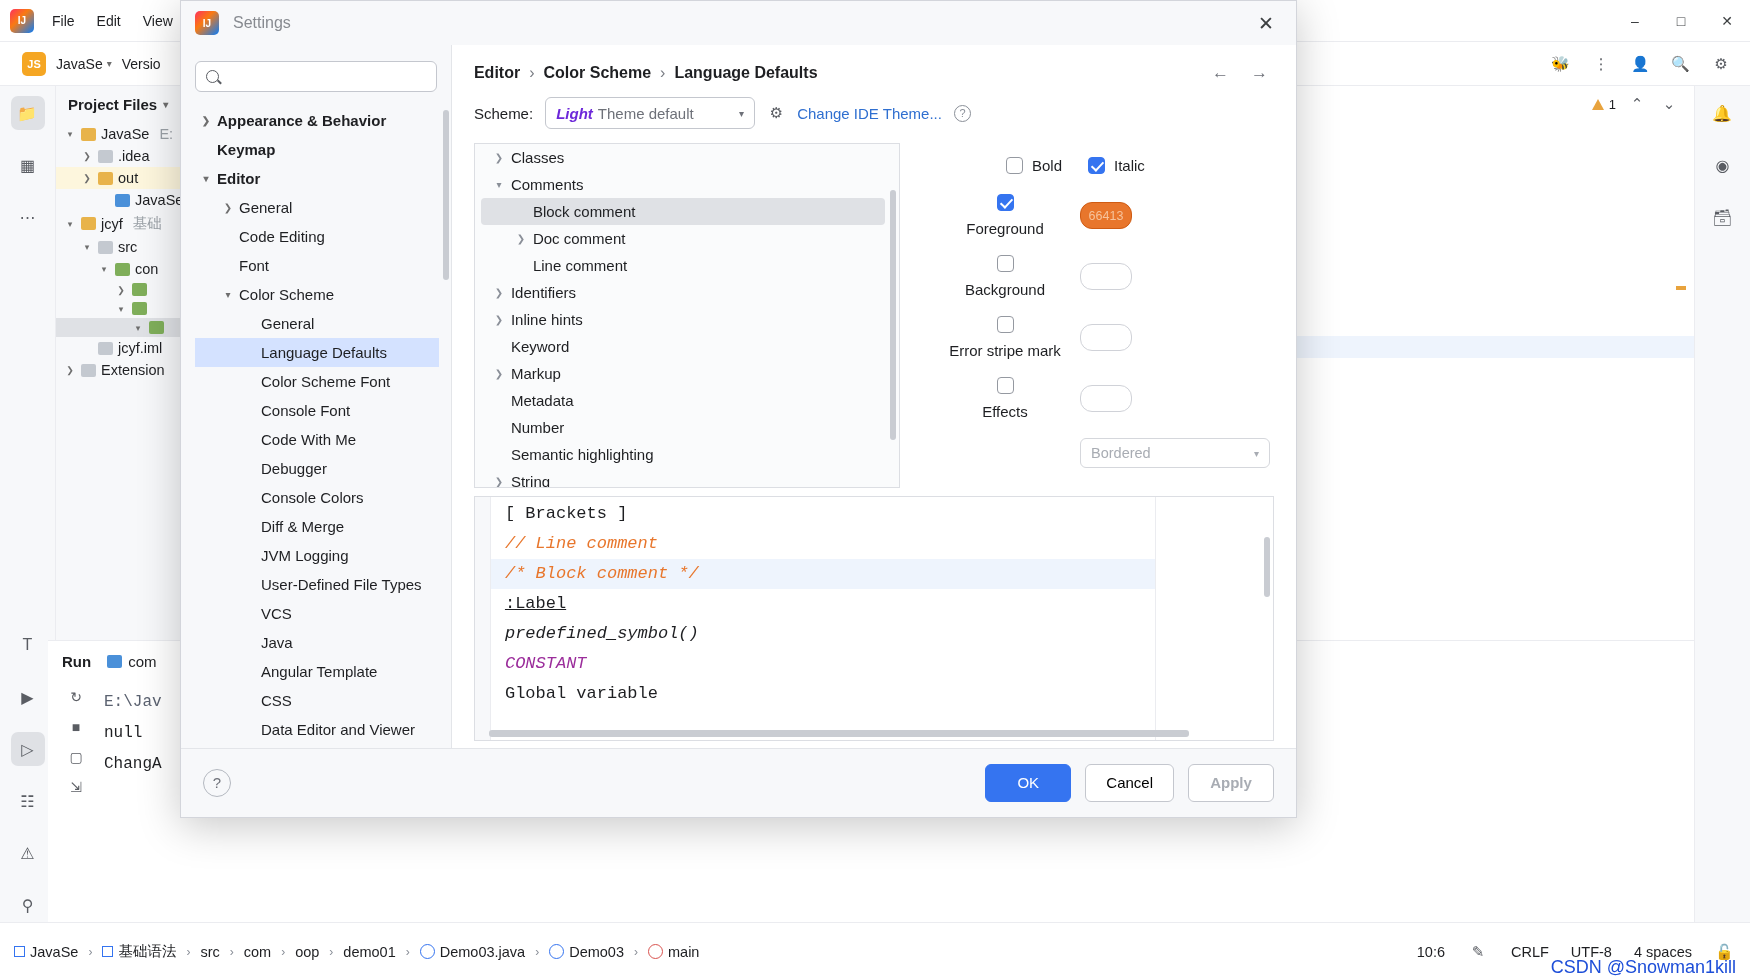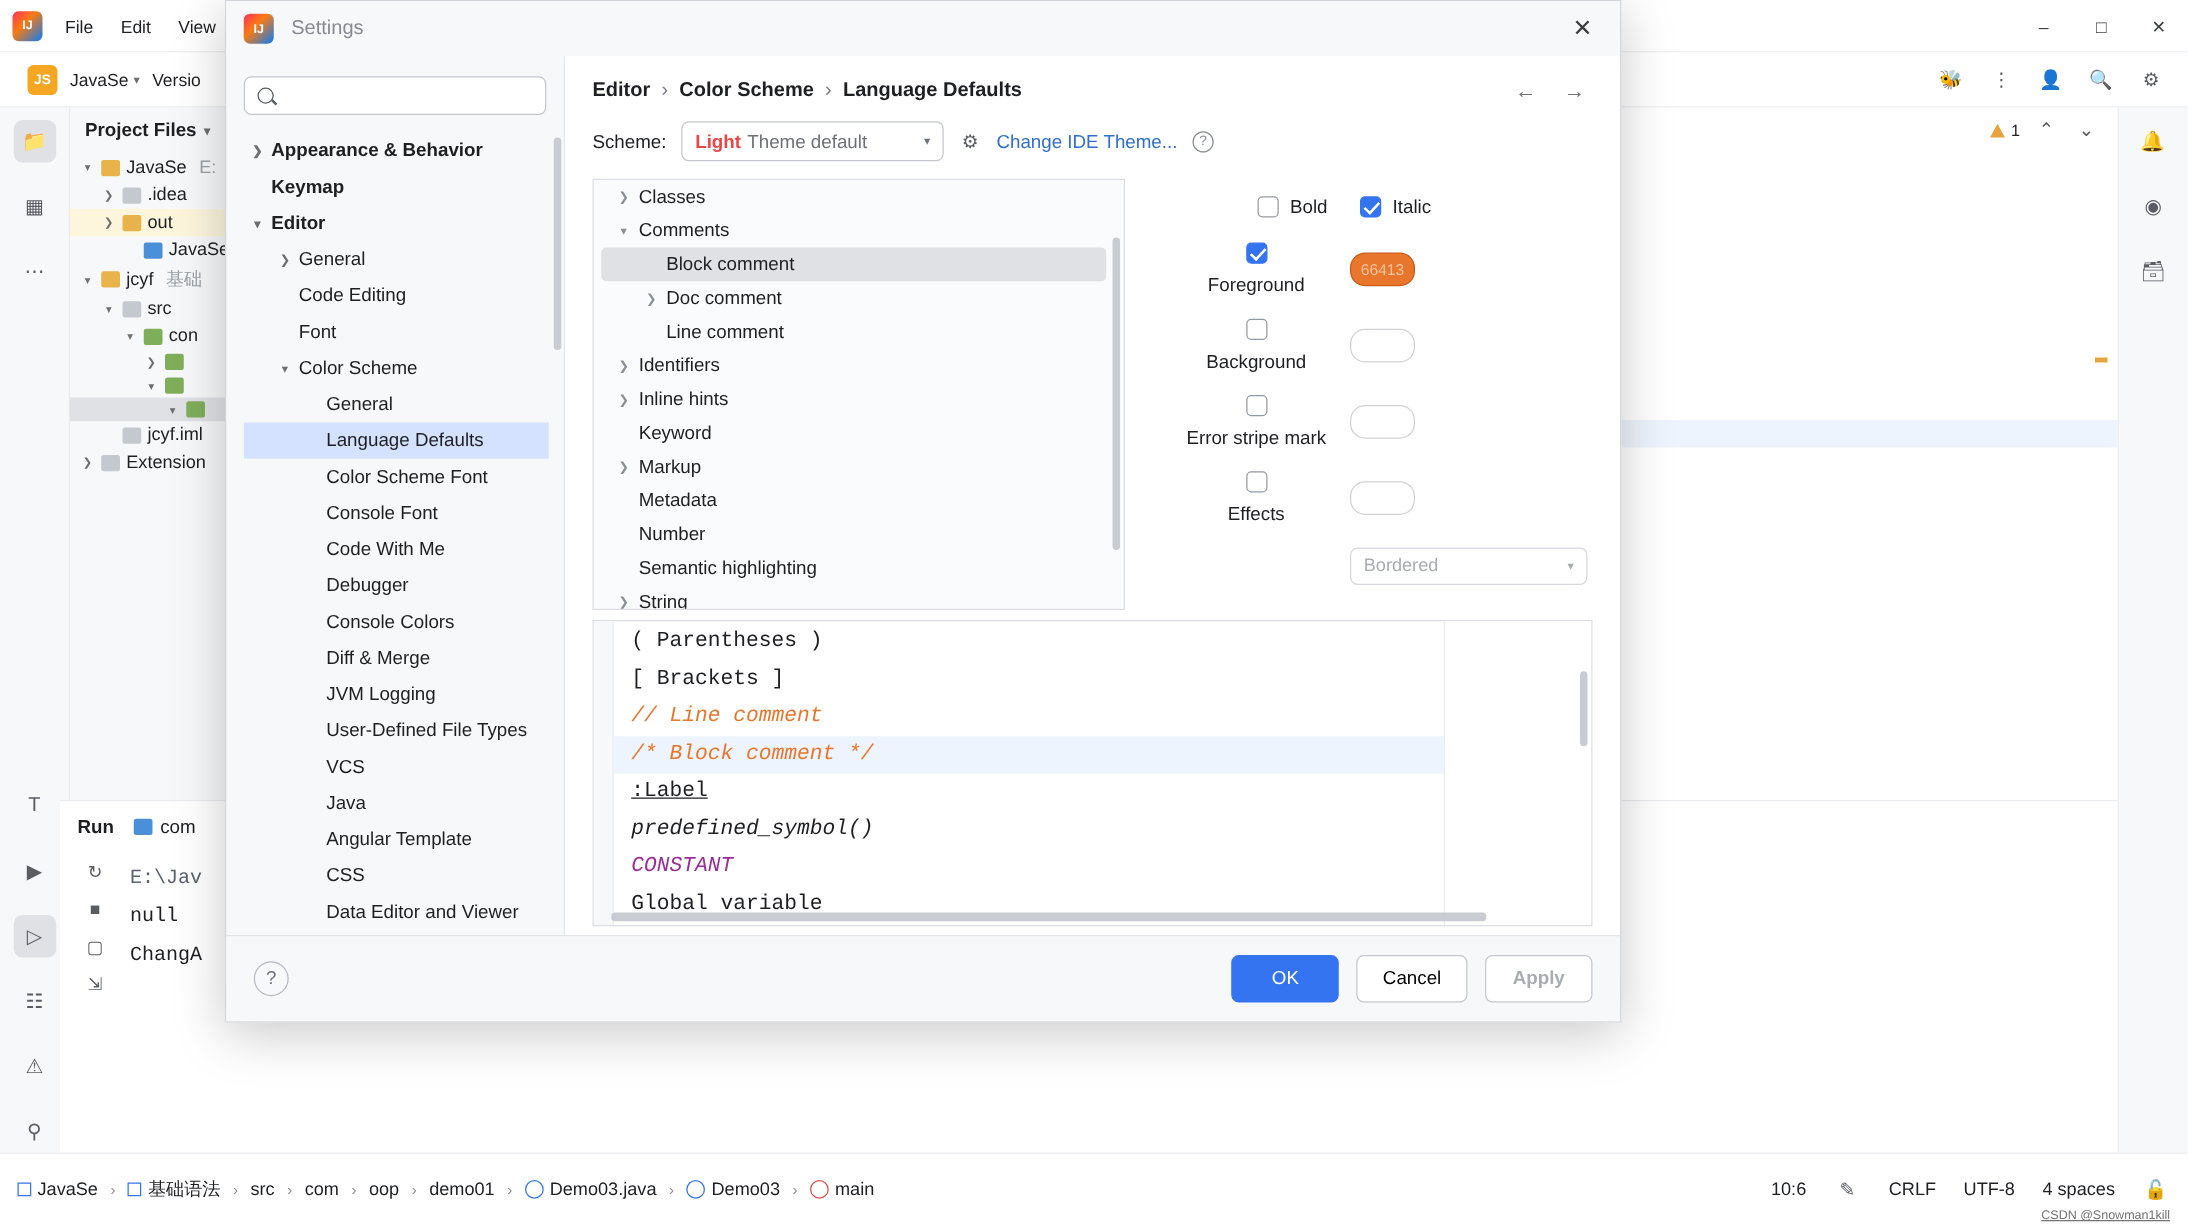--- a/index.html
+++ b/index.html
@@ -107,21 +107,21 @@
     position:absolute; left:0; right:0; bottom:0; height:58px;
     background:#ffffff; border-top:1px solid #ebecf0;
     display:flex; align-items:center; padding:0 14px; font-size:14.5px; color:#1e1f22;
   }
   .crumb { display:flex; align-items:center; gap:7px; }
   .crumb-sep { color:#8a8f98; font-size:12px; margin:0 3px;}
   .crumb-ico { width:11px;height:11px;border:1.6px solid #3574f0; display:inline-block;}
   .circ { width:15px;height:15px;border-radius:50%;border:1.8px solid #3574f0; display:inline-block; position:relative;}
   .circ.red { border-color:#d9534f; }
   .status-right { margin-left:auto; display:flex; align-items:center; gap:22px; }
-  .watermark { position:absolute; right:14px; bottom:2px; font-size:10px; color:#737373;text-decoration:underline; }
+  .watermark { position:absolute; right:14px; bottom:2px; font-size:18px; color:#1d4ed8; }
 
   
   #dialog {
     position:absolute; left:180px; top:0; width:1117px; height:818px;
     background:#f7f8fa; border:1px solid #d3d5db;
     box-shadow:0 8px 40px rgba(0,0,0,.22);
     display:flex; flex-direction:column;
   }
   .dlg-title {
     height:46px; display:flex; align-items:center; gap:14px; padding:0 14px;
@@ -156,21 +156,21 @@
   .bc { display:flex; align-items:center; gap:9px; padding:18px 22px 10px; font-weight:bold; font-size:16px;}
   .bc .sep { color:#7a7d84; font-weight:normal; }
   .bc-nav { margin-left:auto; display:flex; gap:22px; color:#6e7179; font-size:17px; padding-right:6px;}
 
   .scheme-row { display:flex; align-items:center; gap:12px; padding:4px 22px 14px; }
   .scheme-lbl { font-size:15px; }
   .scheme-sel {
     width:210px; height:32px; border:1px solid #c4c7ce; border-radius:6px; background:#fff;
     display:flex; align-items:center; padding:0 10px; font-size:15px; gap:5px;
   }
-  .scheme-sel .k { color:#ef4444; font-weight:bold; }
+  .scheme-sel .k { color:#6d28d9; font-weight:bold;font-style:italic; }
   .scheme-sel .v { color:#6e7179; }
   .scheme-sel .ch { margin-left:auto; color:#6e7179; font-size:10px; }
   .gear { width:18px;height:18px; color:#5a5d63; display:flex;align-items:center;justify-content:center;font-size:15px;}
   .link { color:#2f6fd0; font-size:15px; }
   .qmark { width:17px;height:17px;border:1.4px solid #8a8f98;border-radius:50%; color:#8a8f98; font-size:11px; display:flex;align-items:center;justify-content:center;}
 
   .cfg-main { display:flex; gap:0; padding:0 22px; flex:0 0 auto;}
   .cat-box {
     width:512px; height:345px; border:1px solid #dcdee3; background:#fafbfc;
     overflow:hidden; position:relative;
@@ -691,21 +691,20 @@
               <span>Bordered</span>
               <span class="ch">▾</span>
             </span>
           </div>
         </div>
       </div>
 
       <div class="preview">
         <div class="pv-gutter"></div>
         <div class="pv-code" id="pv-code">
-            <div class="pv-line"><span>( Parentheses )</span></div>
             <div class="pv-line"><span>[ Brackets ]</span></div>
             <div class="pv-line"><span class="cmt">// Line comment</span></div>
             <div class="pv-line hl"><span class="cmt">/* Block comment */</span></div>
             <div class="pv-line"><span class="lbl-u">:Label</span></div>
             <div class="pv-line"><span class="ital">predefined_symbol()</span></div>
             <div class="pv-line"><span class="const">CONSTANT</span></div>
             <div class="pv-line"><span>Global variable</span></div>
           </div>
         <div class="pv-right"></div>
         <div class="pv-vscroll"></div>

